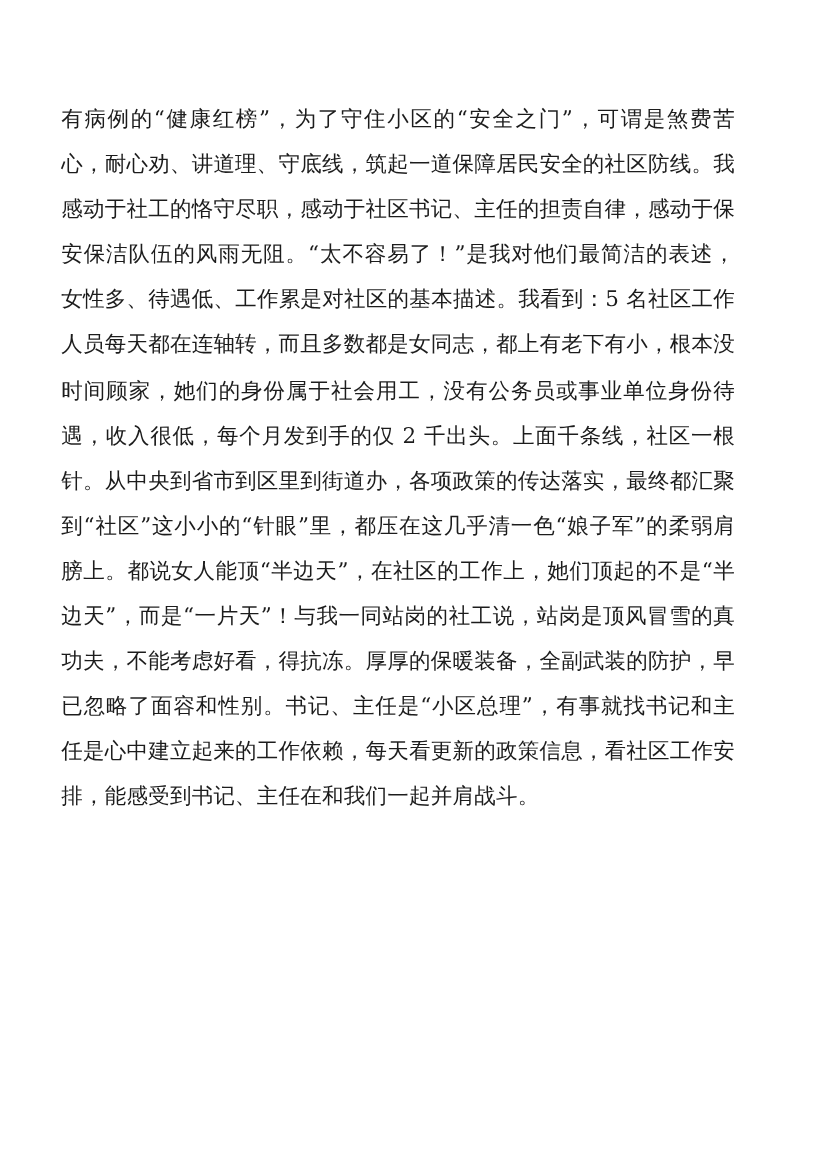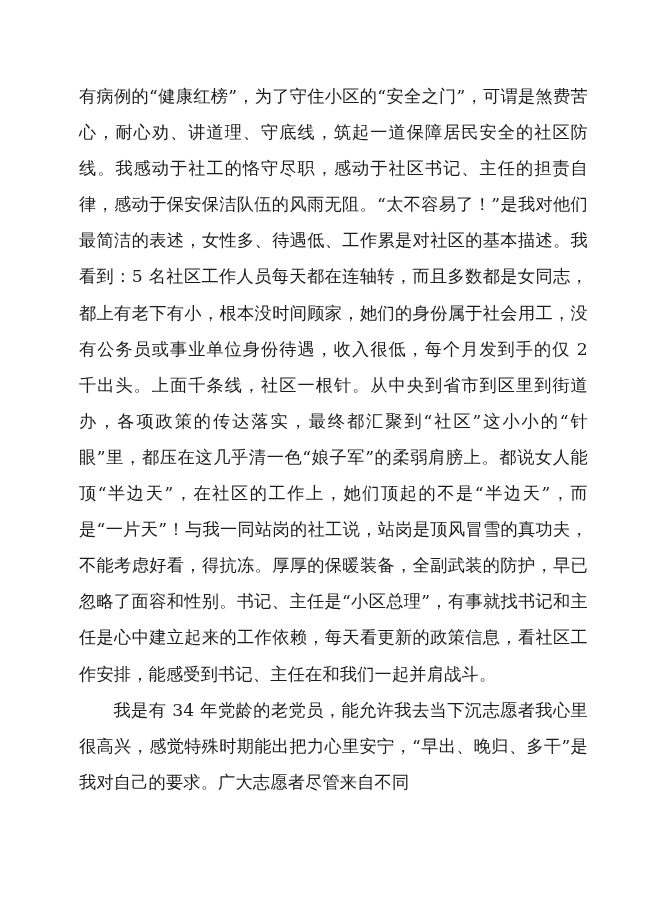--- a/index.html
+++ b/index.html
@@ -12,21 +12,21 @@
     background: #ffffff;
     font-family: "DejaVu Serif", "Liberation Serif", serif;
     overflow: hidden;
   }
   .page {
     position: relative;
     width: 650px;
     height: 919px;
     background: #ffffff;
     box-sizing: border-box;
-    padding: 78px 62px 40px 79px;
+    padding: 78px 62px 40px 49px;
   }
   .doc-body {
     width: 100%;
   }
   .para {
     margin: 0;
     font-size: 17.2px;
     line-height: 36.1px;
     color: #1c1c1c;
     text-align: justify;
@@ -40,15 +40,14 @@
   .para.indent {
     text-indent: 2em;
   }
 </style>
 </head>
 <body>
 
 <div class="page">
   <div class="doc-body">
     <p class="para">有病例的“健康红榜”，为了守住小区的“安全之门”，可谓是煞费苦心，耐心劝、讲道理、守底线，筑起一道保障居民安全的社区防线。我感动于社工的恪守尽职，感动于社区书记、主任的担责自律，感动于保安保洁队伍的风雨无阻。“太不容易了！”是我对他们最简洁的表述，女性多、待遇低、工作累是对社区的基本描述。我看到：5 名社区工作人员每天都在连轴转，而且多数都是女同志，都上有老下有小，根本没时间顾家，她们的身份属于社会用工，没有公务员或事业单位身份待遇，收入很低，每个月发到手的仅 2 千出头。上面千条线，社区一根针。从中央到省市到区里到街道办，各项政策的传达落实，最终都汇聚到“社区”这小小的“针眼”里，都压在这几乎清一色“娘子军”的柔弱肩膀上。都说女人能顶“半边天”，在社区的工作上，她们顶起的不是“半边天”，而是“一片天”！与我一同站岗的社工说，站岗是顶风冒雪的真功夫，不能考虑好看，得抗冻。厚厚的保暖装备，全副武装的防护，早已忽略了面容和性别。书记、主任是“小区总理”，有事就找书记和主任是心中建立起来的工作依赖，每天看更新的政策信息，看社区工作安排，能感受到书记、主任在和我们一起并肩战斗。</p>
-    <p class="para indent">我是有 34 年党龄的老党员，能允许我去当下沉志愿者我心里很高兴，感觉特殊时期能出把力心里安宁，“早出、晚归、多干”是我对自己的要求。广大志愿者尽管来自不同</p>
   </div>
 </div>
 
 </body></html>

